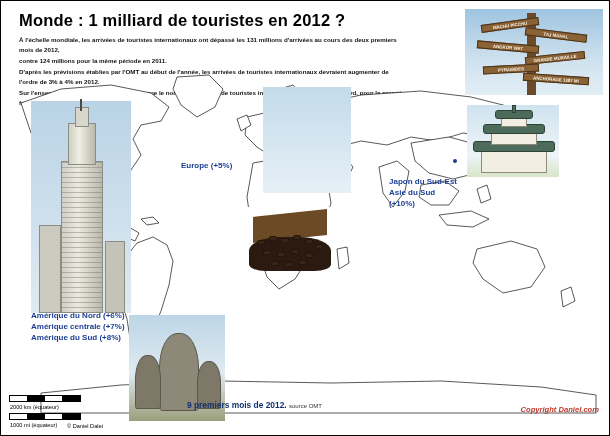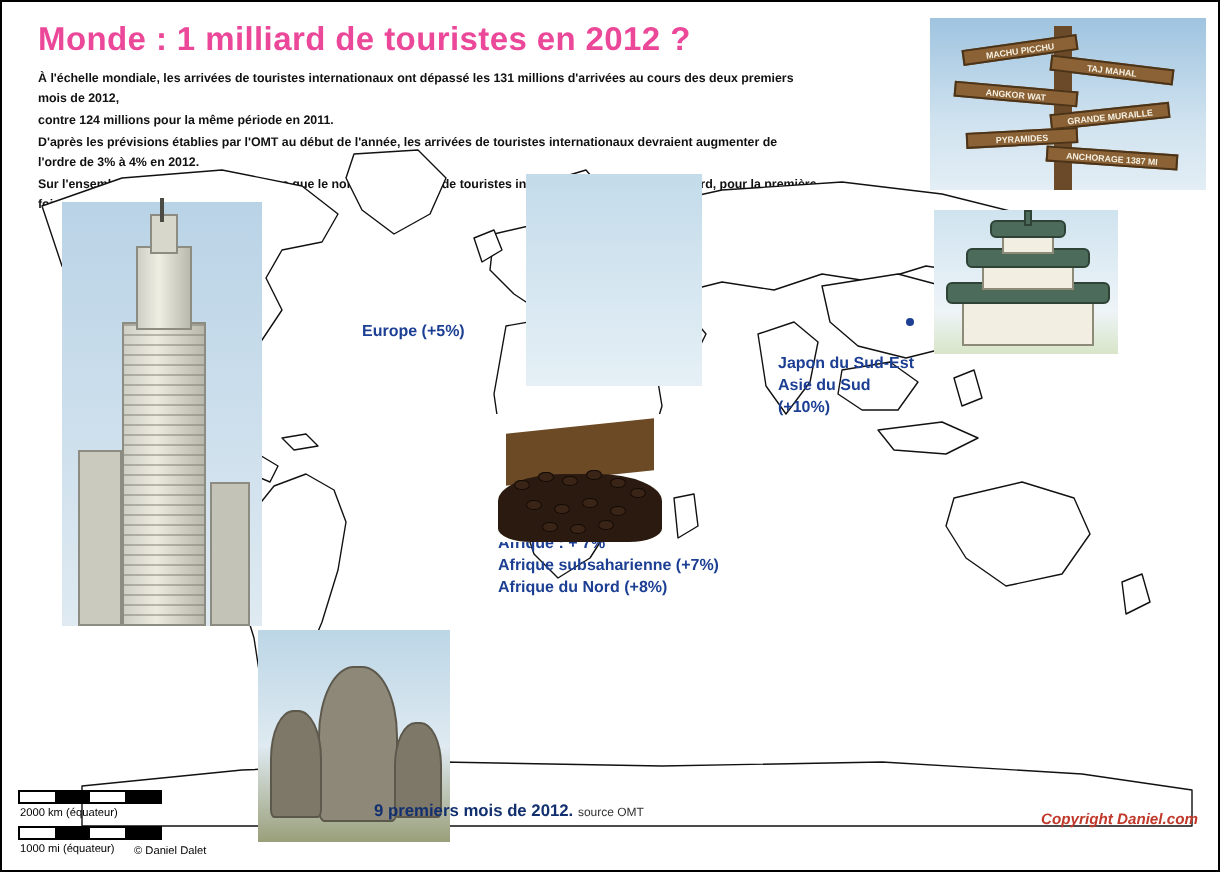--- a/index.html
+++ b/index.html
@@ -17,21 +17,21 @@
     overflow: hidden;
     font-family: "Liberation Sans", sans-serif;
   }
   
   .title {
     position: absolute;
     left: 18px;
     top: 10px;
     font-size: 16.5px;
     font-weight: bold;
-    color: #ec4899;
+    color: #000000;
     letter-spacing: 0.2px;
     white-space: nowrap;
   }
   
   .intro {
     position: absolute;
     left: 18px;
     top: 34px;
     width: 390px;
     font-size: 6.2px;
@@ -264,26 +264,26 @@
 
   <div class="lbl" id="label-sudest">
     <div>Japon du Sud-Est</div>
     <div>Asie du Sud</div>
     <div>(+10%)</div>
   </div>
 
   <div class="lbl" id="label-nordest">
   </div>
 
-  <div class="lbl" id="label-afrique">
-    <div>Afrique : + 7%</div>
-    <div>Afrique subsaharienne (+7%)</div>
-    <div>Afrique du Nord (+8%)</div>
-  </div>
-
+
+  <div class="lbl" id="label-ameriques">
+    <div>Amérique du Nord (+6%)</div>
+    <div>Amérique centrale (+7%)</div>
+    <div>Amérique du Sud (+8%)</div>
+  </div>
 
   <div class="photo" id="photo-signpost">
     <div class="sign-sky"></div>
     <div class="sign-post"></div>
     <div class="sign-arm" id="sa0">MACHU PICCHU</div>
     <div class="sign-arm" id="sa1">TAJ MAHAL</div>
     <div class="sign-arm" id="sa2">ANGKOR WAT</div>
     <div class="sign-arm" id="sa3">GRANDE MURAILLE</div>
     <div class="sign-arm" id="sa4">PYRAMIDES</div>
     <div class="sign-arm" id="sa5">ANCHORAGE 1387 MI</div>

